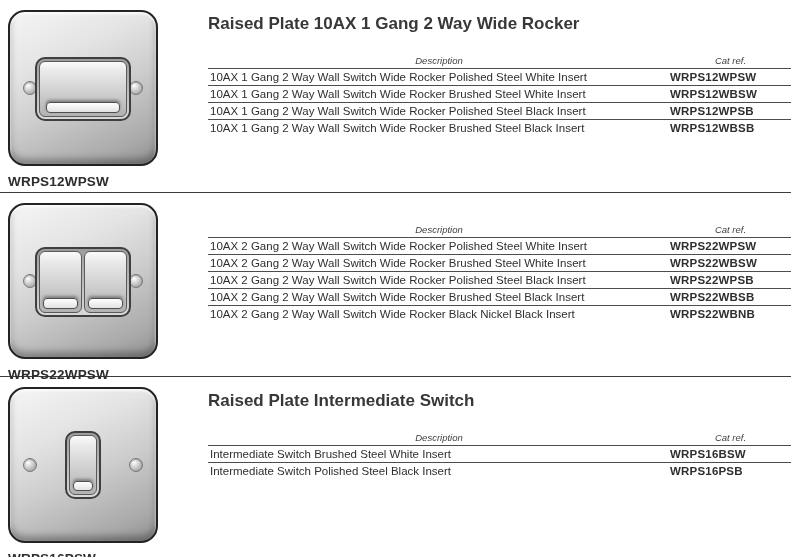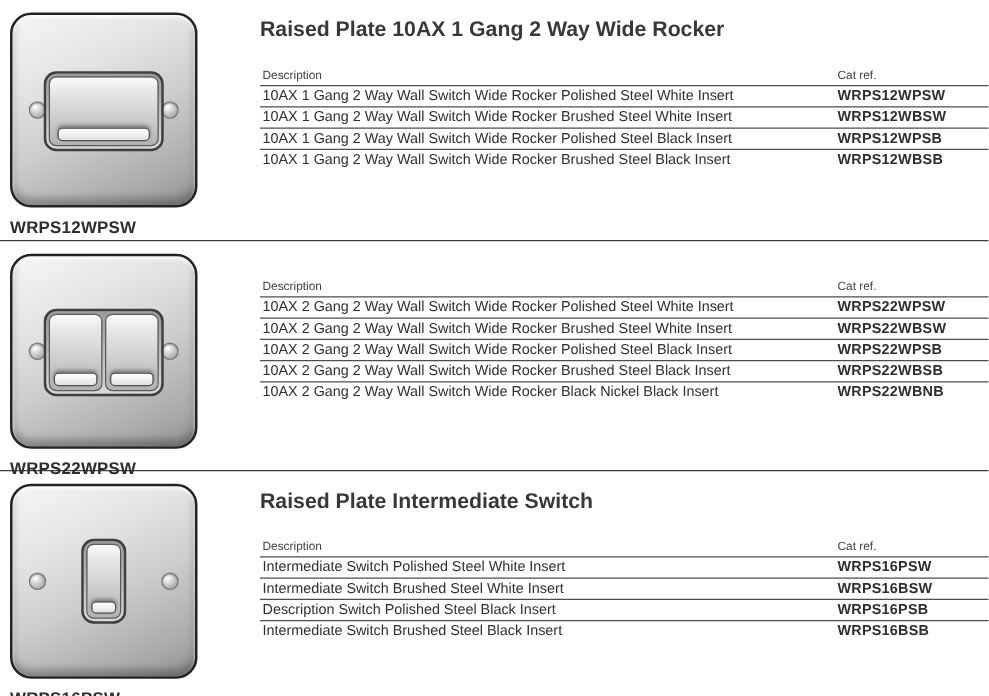--- a/index.html
+++ b/index.html
@@ -49,22 +49,22 @@
   .frame-int .rocker::after { left:10%; right:10%; height:8px; }
   .caption {
     margin-top:8px; font-size:13.5px; font-weight:600; color:#2e2e2e; letter-spacing:0.2px;
   }
 
   
   .right-col { flex:1; padding-right:0; }
   .section-title { font-size:17px; font-weight:bold; color:#383838; margin-top:4px; }
   table.product-table { width:100%; border-collapse:collapse; margin-top:21px; }
   table.product-table th {
-    font-size:9.5px; font-weight:normal; color:#3f3f3f; text-align:left;
-    padding:0 0 2px 2px; border-bottom:1px solid #4d4d4d;
+    font-size:9.5px; font-weight:normal; color:#3f3f3f; text-align:center;
+    padding:0 0 2px 2px; border-bottom:1px solid #4d4d4d;font-style:italic;
   }
   table.product-table td {
     font-size:11.5px; color:#2f2f2f; padding:1.5px 0 1.5px 2px;
     border-bottom:1px solid #4d4d4d; line-height:13px;
   }
   table.product-table tr:last-child td { border-bottom:none; }
   td.cat-ref, th.cat-ref-h { width:123px;margin-top:36px; }
   td.cat-ref { font-weight:bold; color:#1f1f1f; font-size:12px; letter-spacing:0.2px; }
 </style>
 </head>
@@ -169,33 +169,25 @@
     </div>
     <div class="right-col">
       <div class="section-title">Raised Plate Intermediate Switch</div>
       <table class="product-table">
         <tbody>
             <tr>
           <th>Description</th>
           <th class="cat-ref-h">Cat ref.</th>
         </tr>
         <tr>
-          <td>Intermediate Switch Polished Steel White Insert</td>
-          <td class="cat-ref">WRPS16PSW</td>
-        </tr>
-        <tr>
           <td>Intermediate Switch Brushed Steel White Insert</td>
           <td class="cat-ref">WRPS16BSW</td>
         </tr>
         <tr>
-          <td>Description Switch Polished Steel Black Insert</td>
+          <td>Intermediate Switch Polished Steel Black Insert</td>
           <td class="cat-ref">WRPS16PSB</td>
-        </tr>
-        <tr>
-          <td>Intermediate Switch Brushed Steel Black Insert</td>
-          <td class="cat-ref">WRPS16BSB</td>
         </tr>
       </tbody>
         </table>
     </div>
   </div>
 
 </div>
 
 </body></html>

